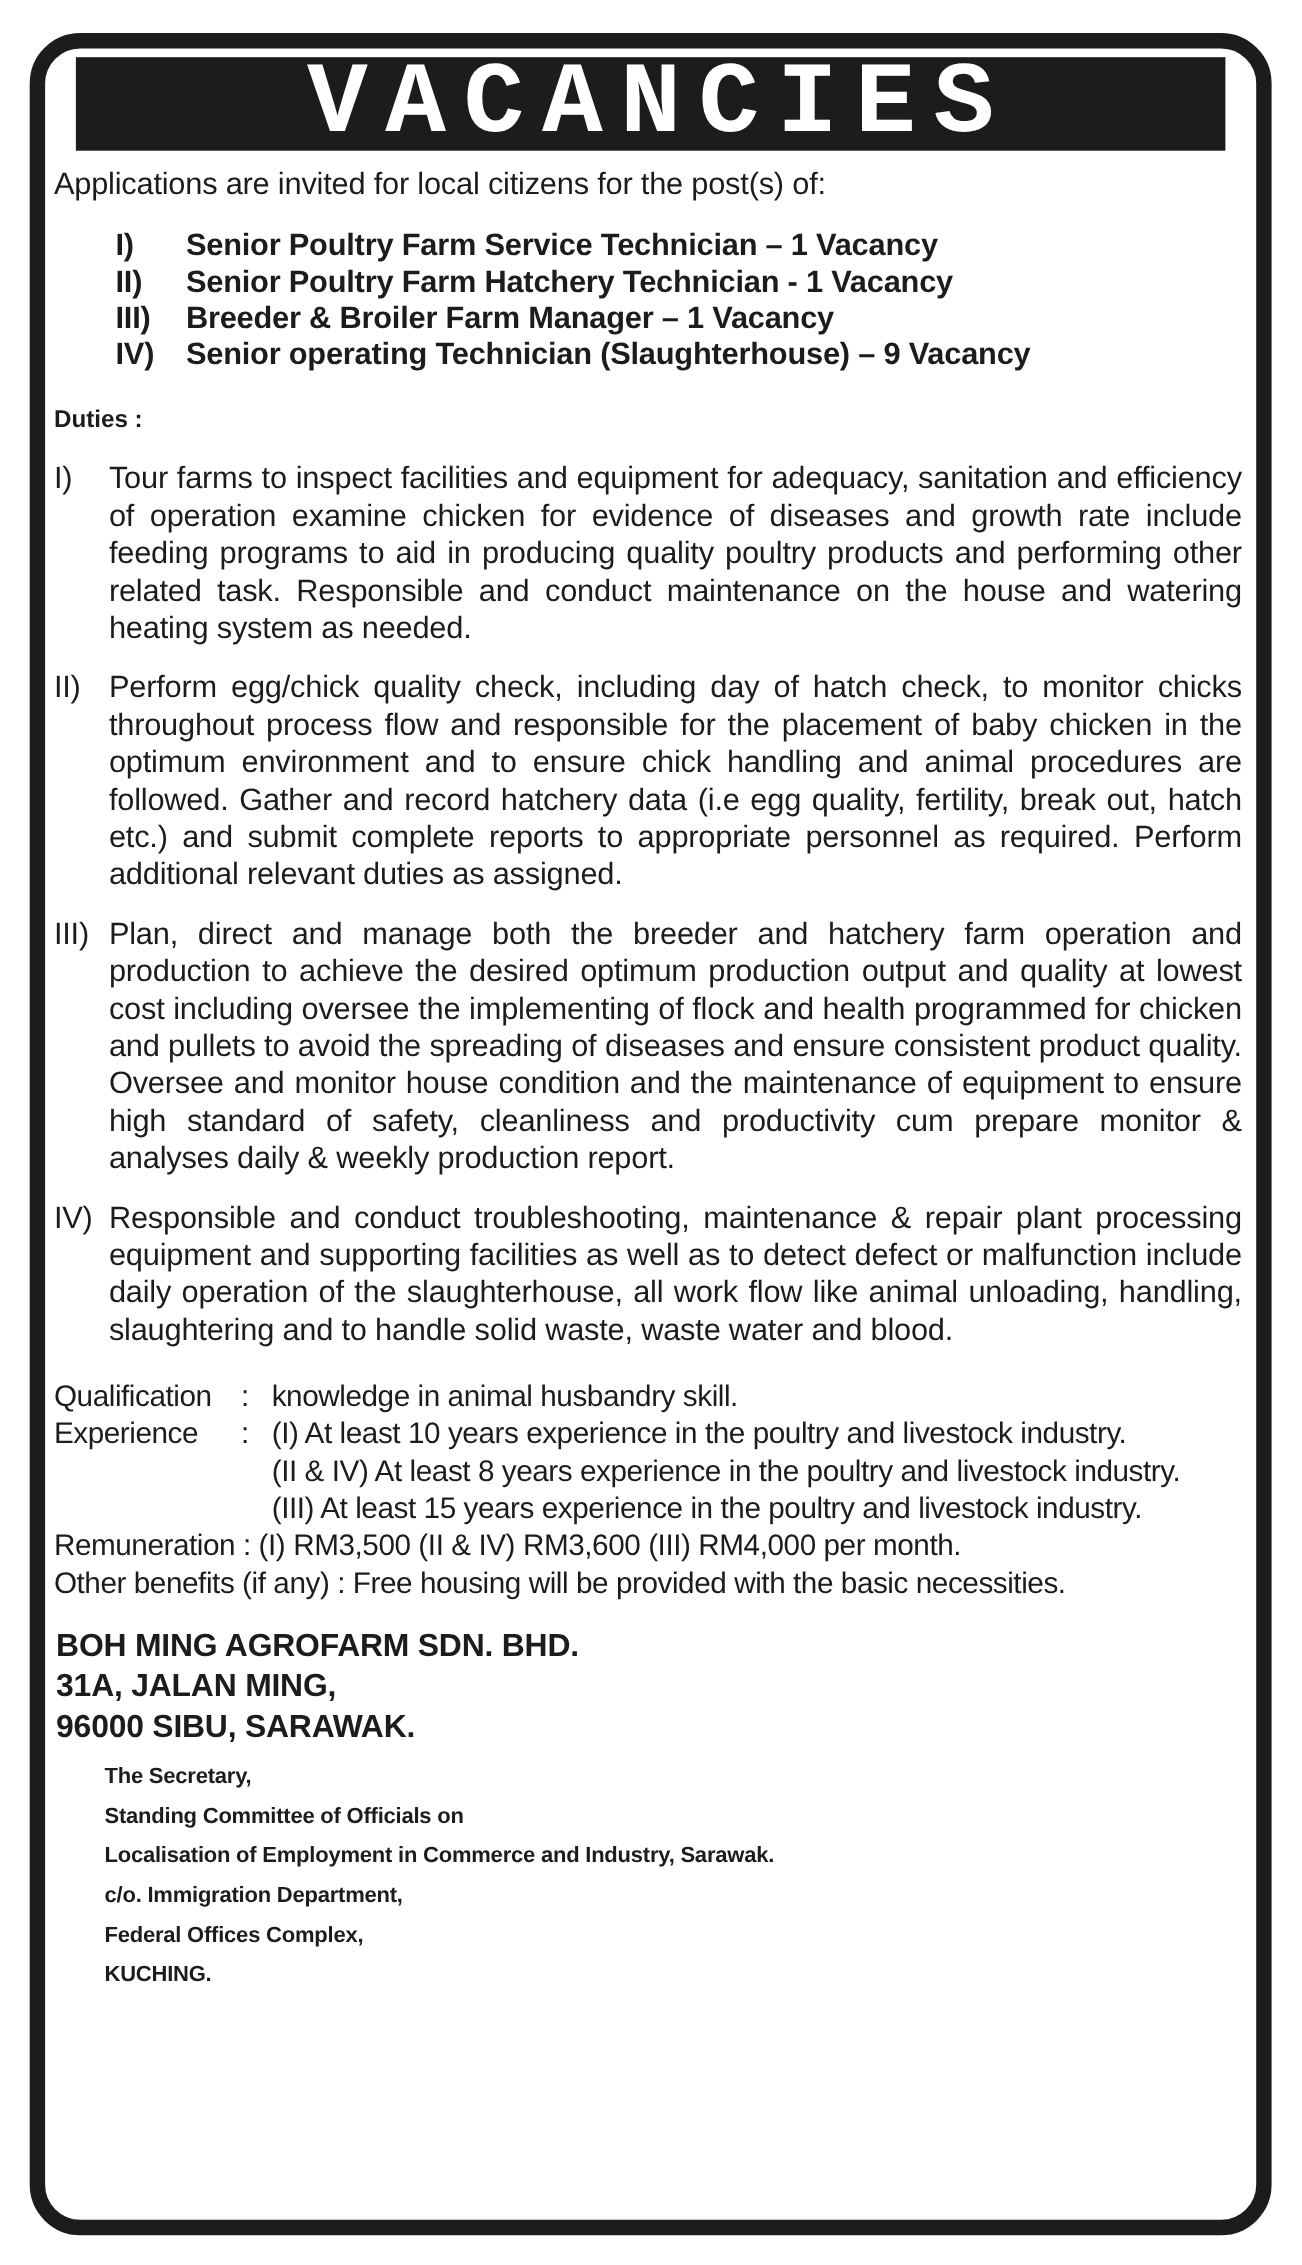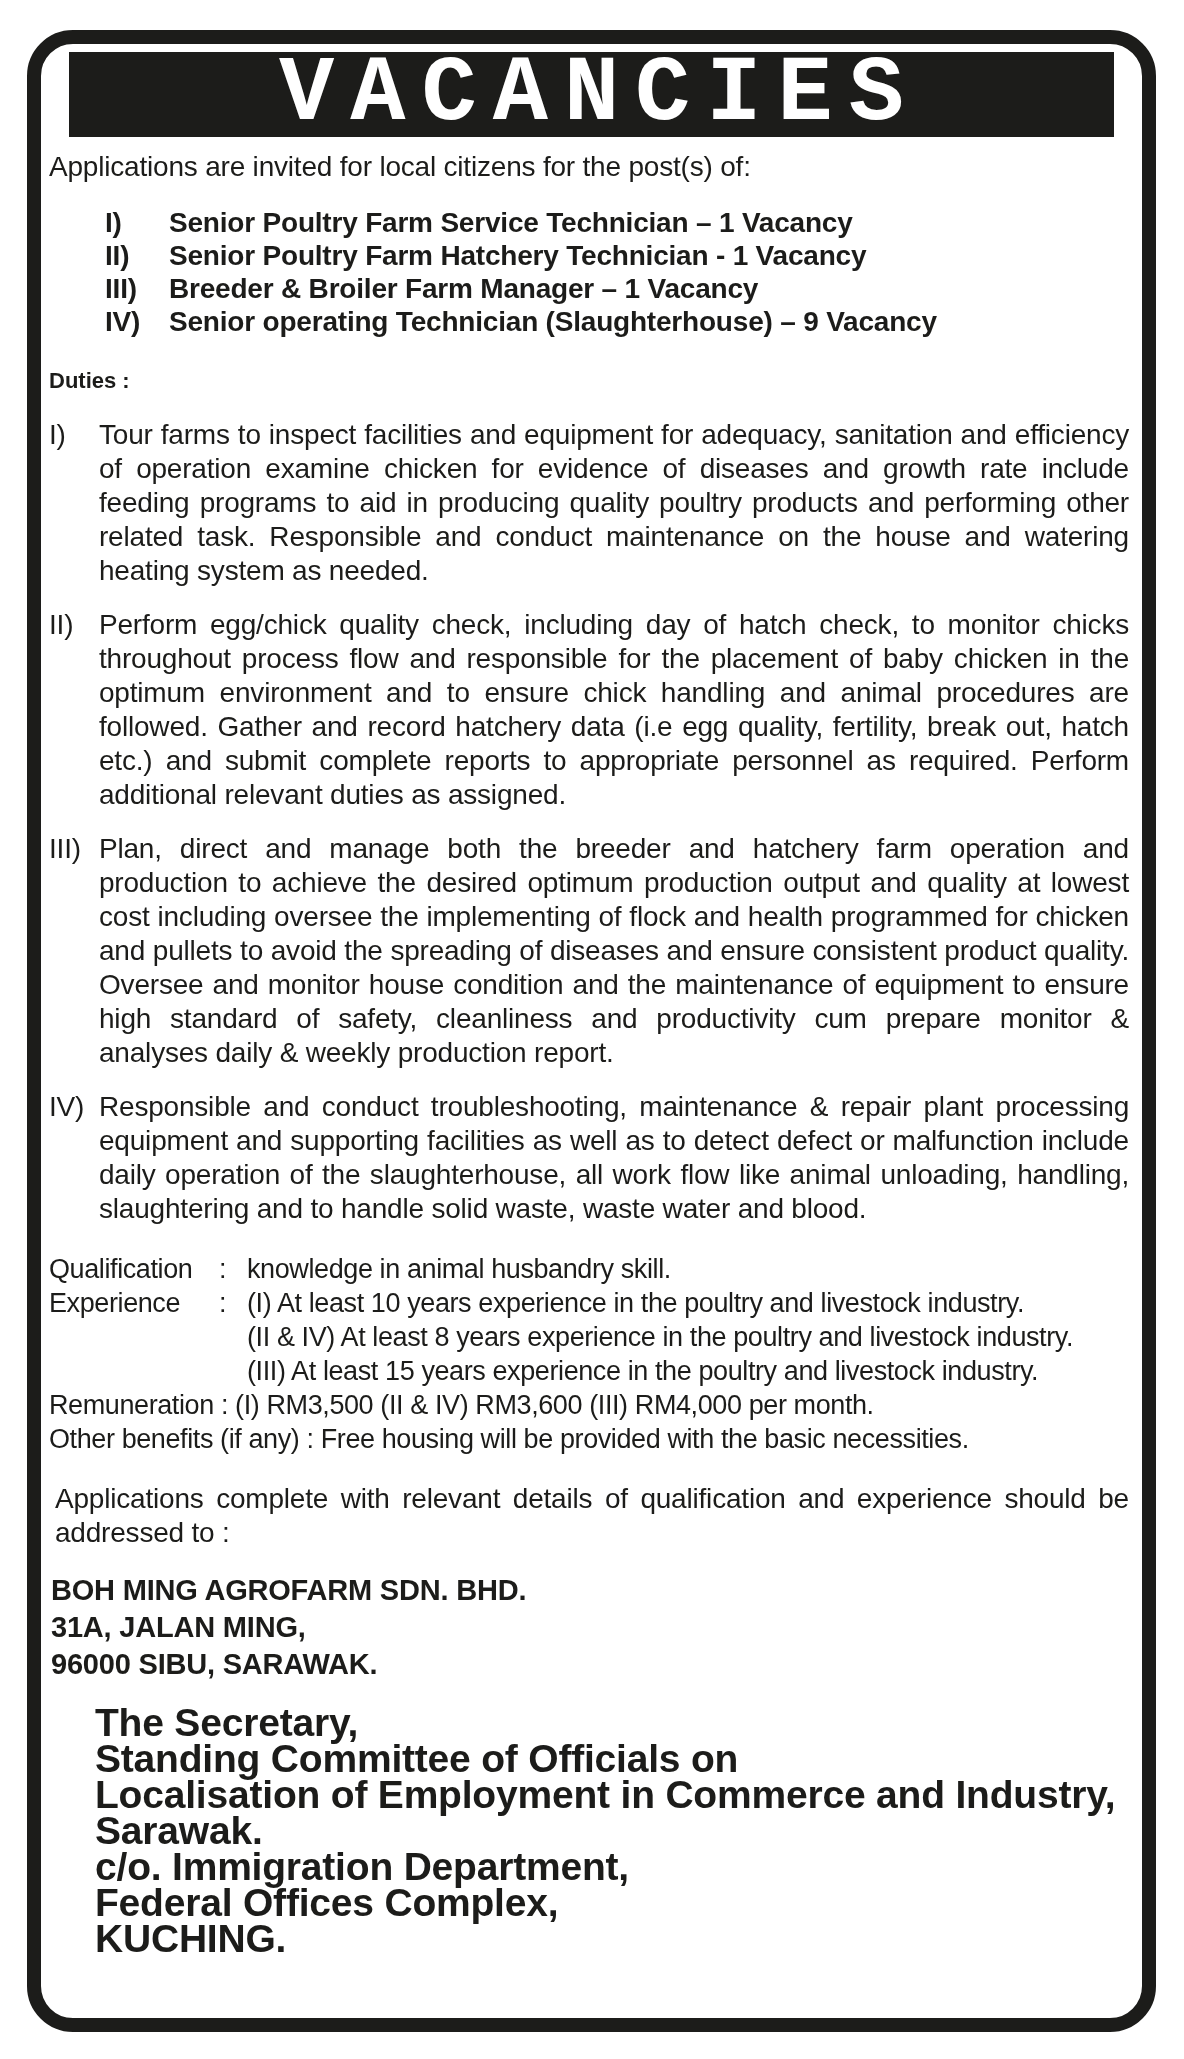--- a/index.html
+++ b/index.html
@@ -43,22 +43,22 @@
   .req-colon{grid-column:2;}
   .req-value{grid-column:3;text-align:justify;}
   .req-line{margin-top:0;}
   .apply-note{margin-top:26px;padding-left:6px;text-align:justify;}
   .company{
     margin-top:22px;padding-left:2px;font-weight:bold;
     font-size:29px;line-height:37px;letter-spacing:-0.2px;
   }
   .copy-note{margin-top:24px;}
   .secretary{
-    margin-top:22px;padding-left:46px;font-weight:bold;
-    font-size:39px;line-height:36px;letter-spacing:-0.2px;
+    margin-top:8px;padding-left:46px;font-weight:bold;
+    font-size:20px;line-height:36px;letter-spacing:-0.2px;
   }
 </style>
 </head>
 <body>
 
 <div class="frame">
 
   <div class="titlebar">
     <span class="title">VACANCIES</span>
   </div>
@@ -117,21 +117,20 @@
         <span class="req-value">
           <div class="req-line">(I) At least 10 years experience in the poultry and livestock industry.</div>
           <div class="req-line">(II &amp; IV) At least 8 years experience in the poultry and livestock industry.</div>
           <div class="req-line">(III) At least 15 years experience in the poultry and livestock industry.</div>
         </span>
       </div>
       <div>Remuneration : (I) RM3,500 (II &amp; IV) RM3,600 (III) RM4,000 per month.</div>
       <div>Other benefits (if any) : Free housing will be provided with the basic necessities.</div>
     </div>
 
-    <div class="body-text apply-note">Applications complete with relevant details of qualification and experience should be addressed to :</div>
 
     <div class="company">
       <div>BOH MING AGROFARM SDN. BHD.</div>
       <div>31A, JALAN MING,</div>
       <div>96000 SIBU, SARAWAK.</div>
     </div>
 
 
     <div class="secretary">
       <div>The Secretary,</div>

